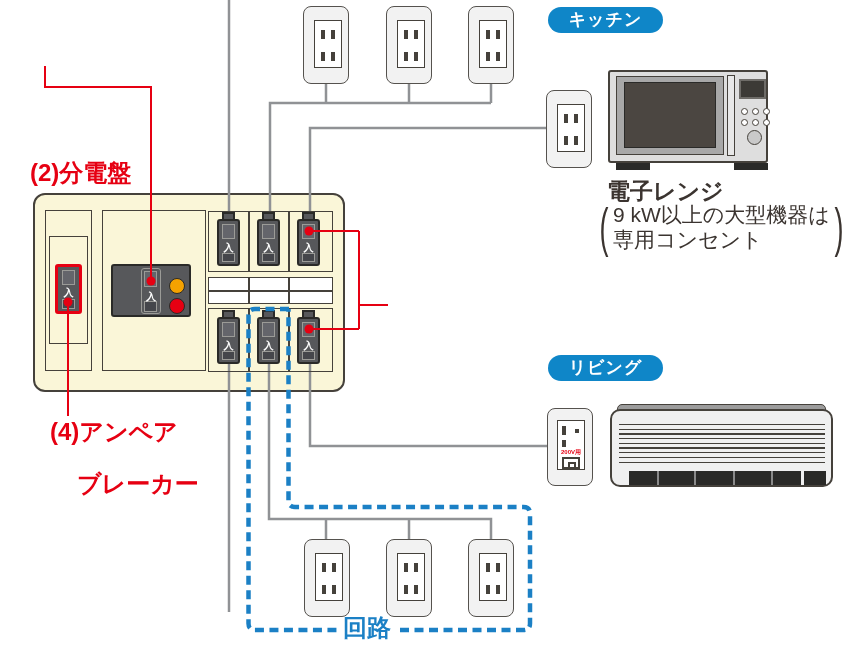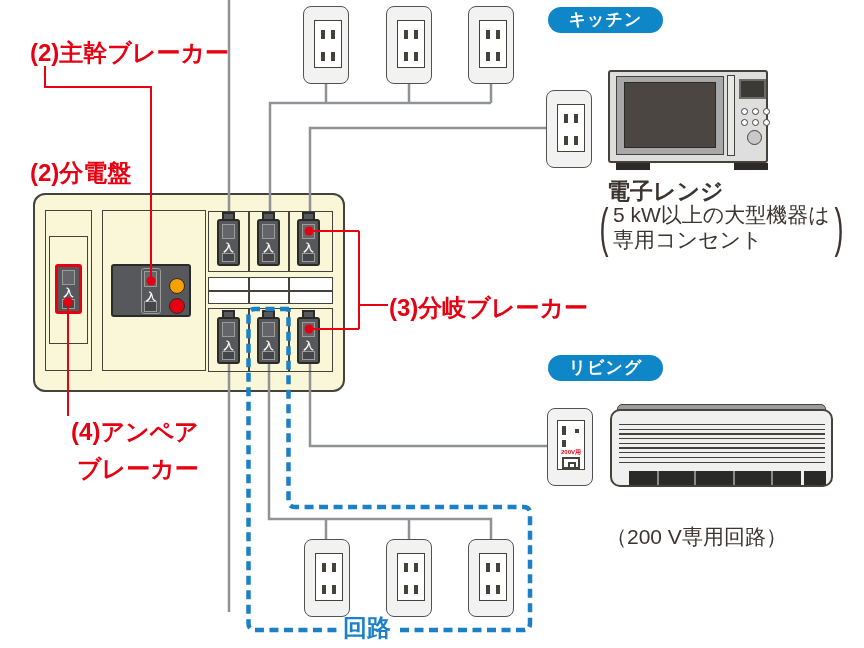--- a/index.html
+++ b/index.html
@@ -288,40 +288,37 @@
     <div class="ac-vents"></div>
     <div class="ac-vent-bar">
       <div class="ac-div" style="left:28px;"></div>
         <div class="ac-div" style="left:65px;"></div>
       <div class="ac-div" style="left:104px;"></div>
         <div class="ac-div" style="left:142px;"></div>
     </div>
     <div class="ac-box"></div>
   </div>
 
-  <div class="rlabel" style="left:30px;top:37px;">(2)主幹ブレーカー</div>
   <div class="rlabel" style="left:30px;top:157px;">(2)分電盤</div>
-  <div class="rlabel" style="left:389px;top:292px;">(3)分岐ブレーカー</div>
-  <div class="rlabel" style="left:50px;top:416px;text-align:right;">
+  <div class="rlabel" style="left:50px;top:416px;">
     <div>(4)アンペア</div>
-    <div style="margin-left:27px;margin-top:5px;">ブレーカー</div>
+    <div style="margin-left:27px;margin-top:20px;">ブレーカー</div>
   </div>
 
   <div class="blabel" style="left:343px;top:612px;">回路</div>
 
   <div class="ktext kb" style="left:607px;top:176px;">電子レンジ</div>
   <div class="ktext noteflex" style="left:595px;top:200px;">
     <span class="bigparen">(</span>
     <span class="note">
-      <div>5 kW以上の大型機器は</div>
+      <div>9 kW以上の大型機器は</div>
       <div>専用コンセント</div>
     </span>
     <span class="bigparen">)</span>
   </div>
-  <div class="ktext note" style="left:606px;top:524px;">（200 V専用回路）</div>
 
   <svg id="overlay" class="layer" width="864" height="648">
     <g stroke="#E60012" stroke-width="2" fill="none">
       <path d="M45,66 V87 H151 V281"></path>
       <path d="M68,302 V416"></path>
       <path d="M309,231 H359 M309,329 H359 M359,231 V329 M359,305 H388"></path>
     </g>
     <g fill="#E60012" stroke="none">
       <circle cx="151" cy="281" r="4.5"></circle>
       <circle cx="68" cy="302" r="4.5"></circle>

